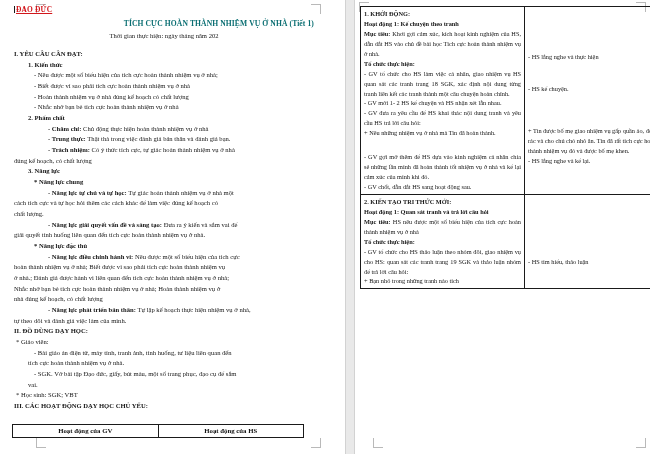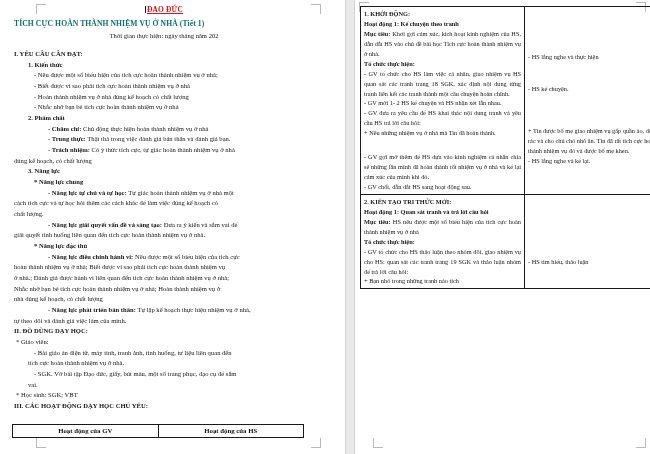--- a/index.html
+++ b/index.html
@@ -66,39 +66,38 @@
     left: 14px;
     top: 0px;
     width: 300px;
     font-size: 6.6px;
     line-height: 1.62;
     color: #161616;
     text-align: justify;
   }
 
   .title-main {
-    text-align: center;
     font-weight: bold;
     font-size: 7.4px;
     color: #d2161b;
     text-decoration: underline;
     letter-spacing: .2px;
     margin: 4px 0 0 0;
     position: relative;
   }
   .title-main .caret {
     display: inline-block;
     width: 1px;
     height: 7px;
     background: #1a1a1a;
     vertical-align: -1px;
     margin-right: 1px;
   }
   .title-sub {
-    text-align: left;
+    text-align: right;
     font-weight: bold;
     font-size: 7.6px;
     color: #0a6e72;
     margin: 2px 0 0 0;
     letter-spacing: .1px;
   }
   .title-date {
     text-align: center;
     font-size: 6.6px;
     color: #161616;

